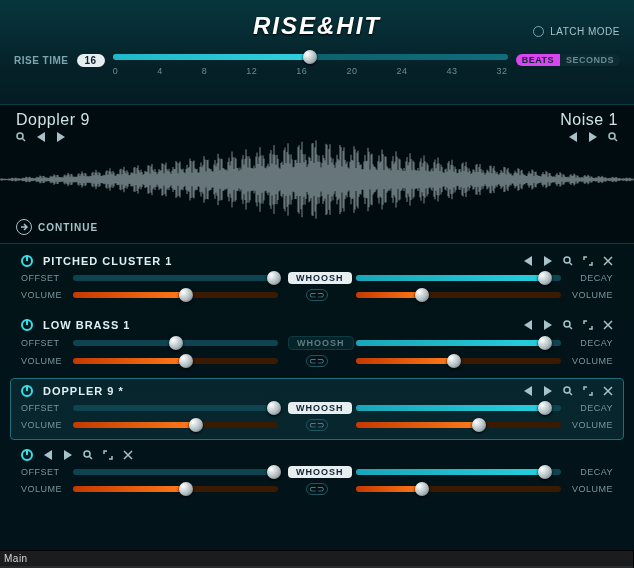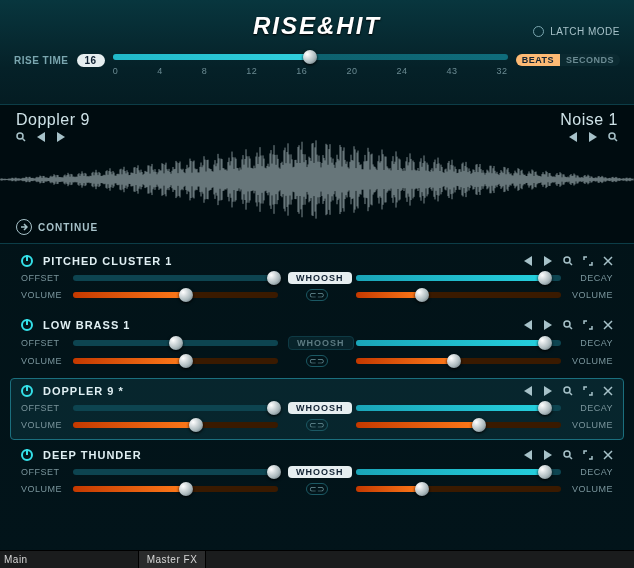--- a/index.html
+++ b/index.html
@@ -11,21 +11,21 @@
 .time-row { display: flex; align-items: center; padding: 0 14px; margin-top: 10px; gap: 8px; }
 .rt-label { color: #7aa6af; font-weight: bold; }
 .pill { background: #e6eef0; color: #123; border-radius: 8px; padding: 1px 8px; font-weight: bold; font-size: 10px; }
 .ruler-wrap { flex: 1; position: relative; height: 20px; }
 .ruler-track { position: absolute; top: 4px; left: 0; right: 0; height: 6px; background: linear-gradient(90deg,#0b5560,#0f6d7c); border-radius: 3px; }
 .ruler-fill { position: absolute; top: 4px; left: 0; height: 6px; background: linear-gradient(90deg,#20b8c9,#30d0de); border-radius: 3px; }
 .handle { width: 14px; height: 14px; border-radius: 50%; background: radial-gradient(circle at 30% 30%, #fff, #aab8bc 60%, #556066); box-shadow: 0 1px 3px #000; position: absolute; top: 0; transform: translateX(-50%); }
 .ticks { display: flex; justify-content: space-between; position: absolute; left: 0; right: 0; top: 16px; font-size: 9px; color: #6b8b93; }
 .unit-toggle { display: flex; border-radius: 8px; overflow: hidden; }
 .unit-toggle span { padding: 1px 6px; font-weight: bold; font-size: 9px; }
-.unit-on { background: #fdba74; color: #123; }
+.unit-on { background: #d946ef; color: #123; }
 .unit-off { background: #0b2a31; color: #6b8b93; }
 .wave-section { position: relative; border-top: 1px solid #0c3d47; border-bottom: 1px solid #0c3d47; height: 140px; background: #000c10; }
 .ws-top { display: flex; justify-content: space-between; padding: 6px 16px 2px; }
 .ws-name { color: #cfe3e8; font-size: 16px; }
 .icon-row { display: flex; gap: 10px; margin-top: 3px; }
 .ic { width: 10px; height: 10px; cursor: pointer; display: inline-flex; justify-content: center; align-items: center; }
 .wave { position: absolute; left: 0; right: 0; top: 32px; height: 85px; }
 .continue { position: absolute; left: 16px; bottom: 8px; display: flex; align-items: center; gap: 6px; color: #a7c2c9; font-weight: bold; letter-spacing: 1px; font-size: 10px; cursor: pointer; }
 .continue-ic { width: 16px; height: 16px; border: 1.5px solid #a7c2c9; border-radius: 50%; display: flex; align-items: center; justify-content: center; }
 .layers { padding: 4px 10px 0; }
@@ -44,21 +44,21 @@
 .sl-offset .handle { top:-4px; }
 .sl-decay { background:#0d4450; }
 .sl-decay-fill { position:absolute; left:0; top:0; bottom:0; background:linear-gradient(90deg,#1aa5b8,#25d0de); border-radius:3px; }
 .sl-vol { background:#3a1a00; }
 .sl-vol-fill { position:absolute; left:0; top:0; bottom:0; background:linear-gradient(90deg,#c43900,#ff7b1a); border-radius:3px; }
 .whoosh { text-align:center; }
 .whoosh-pill { display:inline-block; border-radius:4px; padding:1px 8px; font-weight:bold; font-size:9px; letter-spacing:1px; }
 .wp-on { background:#e6eef0; color:#123; }
 .wp-off { background:#07232a; color:#5d7b82; border:1px solid #0e3a44; }
 .link { display:inline-flex; width:22px; height:12px; border:1px solid #1b5863; border-radius:6px; justify-content:center; align-items:center; color:#6d949c; font-size:9px; }
-.footer-tabs { position:absolute; bottom:0; left:0; right:0; height:18px; background:#1a1c1d; display:flex; align-items:stretch; border-top:1px solid #000; font-size:10px; }
+.footer-tabs { position:absolute; bottom:0; left:0; right:0; height:18px; background:#1a1c1d; display:flex; align-items:stretch; border-top:1px solid #000; font-size:10px;flex-direction:column; }
 .ftab { padding:2px 8px; border-right:1px solid #000; background:#2a2b2c; color:#d7d7d7; display:flex; align-items:center; }
 .ftab:first-child { padding-left:4px; padding-right:110px; background:#1a1c1d; }
 svg { display:block; }
 </style>
 </head>
 <body>
 
 <div class="header">
   <div class="title">RISE&amp;HIT</div>
   <div class="latch">
@@ -958,21 +958,20 @@
     <div class="slider sl-vol">
           <div class="sl-vol-fill" style="width:60%"></div>
           <div class="handle" style="left:60%;top:-4px"></div>
         </div>
     <span class="lbl-r">VOLUME</span>
   </div>
     </div>
     <div class="layer">
   <div class="layer-head">
     <span class="power"></span>
-    <span class="layer-title">DEEP THUNDER</span>
     <div class="layer-icons">
   <span class="ic">
             <svg width="8" height="10">
               <polygon points="8,0 0,5 8,10" fill="#a7c2c9"></polygon>
             </svg>
           </span>
   <span class="ic">
             <svg width="8" height="10">
               <polygon points="0,0 8,5 0,10" fill="#a7c2c9"></polygon>
             </svg>

